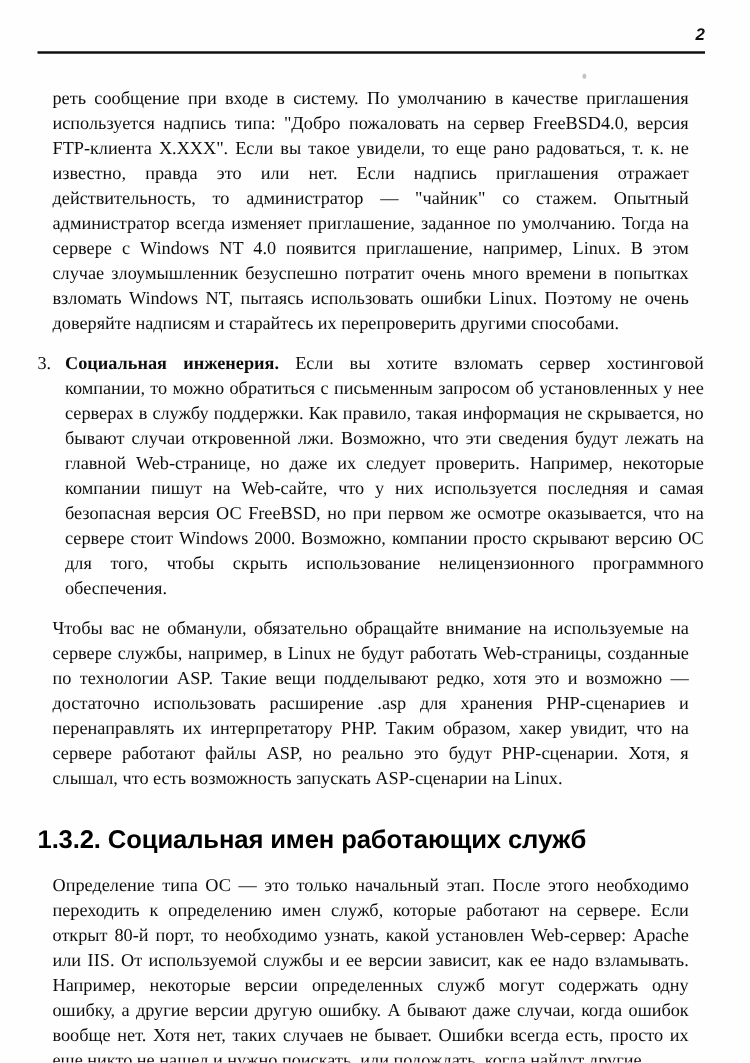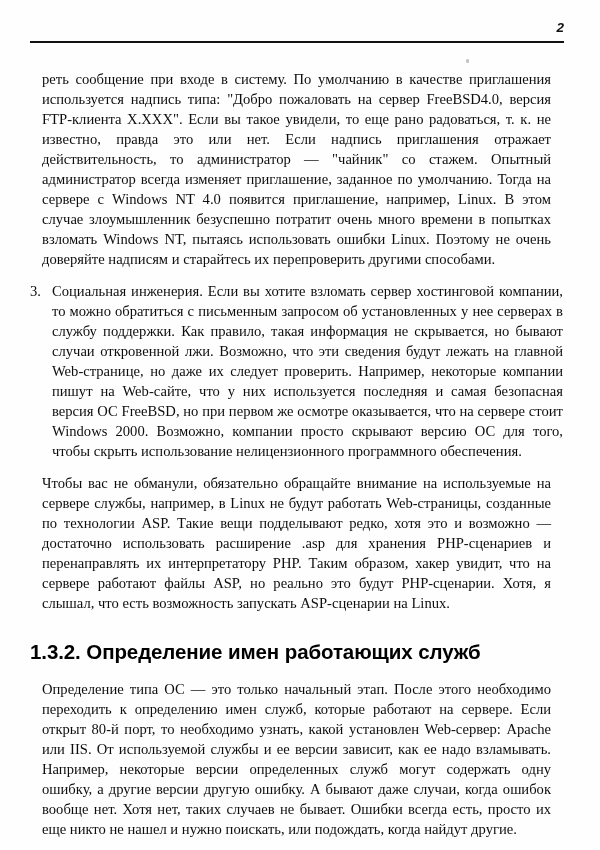--- a/index.html
+++ b/index.html
@@ -94,21 +94,21 @@
   }
   .list-marker {
     position: absolute;
     left: 0;
     top: 0;
     font-size: 14.6px;
     line-height: 20.0px;
     color: #0d0d0d;
   }
   .lead-in {
-    font-weight: normal;
+    font-weight: bold;
   }
 
   .par-gap {
     margin-top: 11px;
     font-family: Liberation Serif, serif;
   }
 
   
   h2.section-heading {
     margin: 0;
@@ -155,19 +155,19 @@
     <p class="body-par">реть сообщение при входе в систему. По умолчанию в качестве приглашения используется надпись типа: "Добро пожаловать на сервер FreeBSD4.0, версия FTP-клиента X.XXX". Если вы такое увидели, то еще рано радоваться, т. к. не известно, правда это или нет. Если надпись приглашения отражает действительность, то администратор — "чайник" со стажем. Опытный администратор всегда изменяет приглашение, заданное по умолчанию. Тогда на сервере с Windows NT 4.0 появится приглашение, например, Linux. В этом случае злоумышленник безуспешно потратит очень много времени в попытках взломать Windows NT, пытаясь использовать ошибки Linux. Поэтому не очень доверяйте надписям и старайтесь их перепроверить другими способами.</p>
 
     <div class="list-item">
       <span class="list-marker">3.</span>
       <span class="lead-in">Социальная инженерия.</span><span> Если вы хотите взломать сервер хостинговой компании, то можно обратиться с письменным запросом об установленных у нее серверах в службу поддержки. Как правило, такая информация не скрывается, но бывают случаи откровенной лжи. Возможно, что эти сведения будут лежать на главной Web-странице, но даже их следует проверить. Например, некоторые компании пишут на Web-сайте, что у них используется последняя и самая безопасная версия ОС FreeBSD, но при первом же осмотре оказывается, что на сервере стоит Windows 2000. Возможно, компании просто скрывают версию ОС для того, чтобы скрыть использование нелицензионного программного обеспечения.</span>
     </div>
 
     <p class="body-par par-gap">Чтобы вас не обманули, обязательно обращайте внимание на используемые на сервере службы, например, в Linux не будут работать Web-страницы, созданные по технологии ASP. Такие вещи подделывают редко, хотя это и возможно — достаточно использовать расширение .asp для хранения PHP-сценариев и перенаправлять их интерпретатору PHP. Таким образом, хакер увидит, что на сервере работают файлы ASP, но реально это будут PHP-сценарии. Хотя, я слышал, что есть возможность запускать ASP-сценарии на Linux.</p>
 
     <div class="heading-block">
-      <h2 class="section-heading">1.3.2. Определение имен работающих служб</h2>
+      <h2 class="section-heading">1.3.2. Социальная имен работающих служб</h2>
     </div>
 
     <p class="body-par">Определение типа ОС — это только начальный этап. После этого необходимо переходить к определению имен служб, которые работают на сервере. Если открыт 80-й порт, то необходимо узнать, какой установлен Web-сервер: Apache или IIS. От используемой службы и ее версии зависит, как ее надо взламывать. Например, некоторые версии определенных служб могут содержать одну ошибку, а другие версии другую ошибку. А бывают даже случаи, когда ошибок вообще нет. Хотя нет, таких случаев не бывает. Ошибки всегда есть, просто их еще никто не нашел и нужно поискать, или подождать, когда найдут другие.</p>
 
   </div>
 </div>
 
 </body></html>

